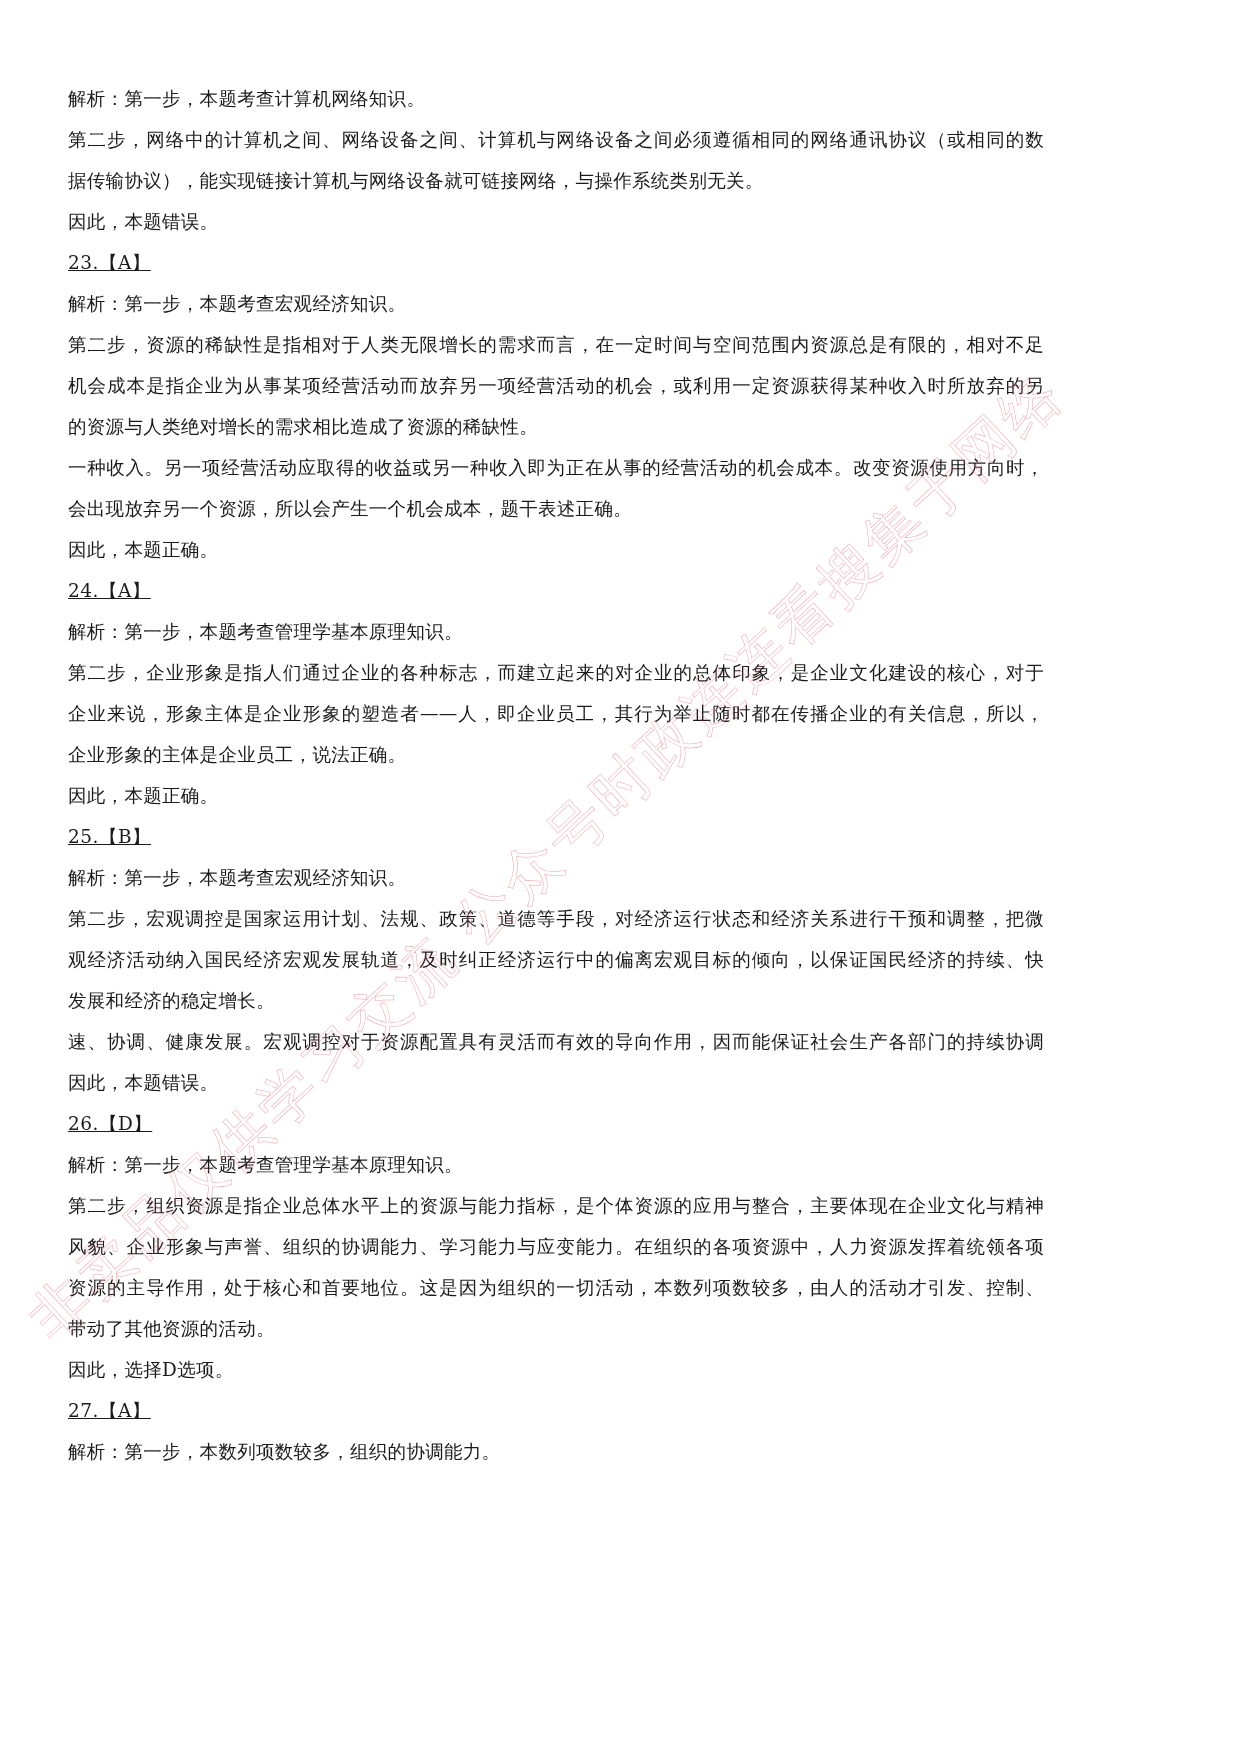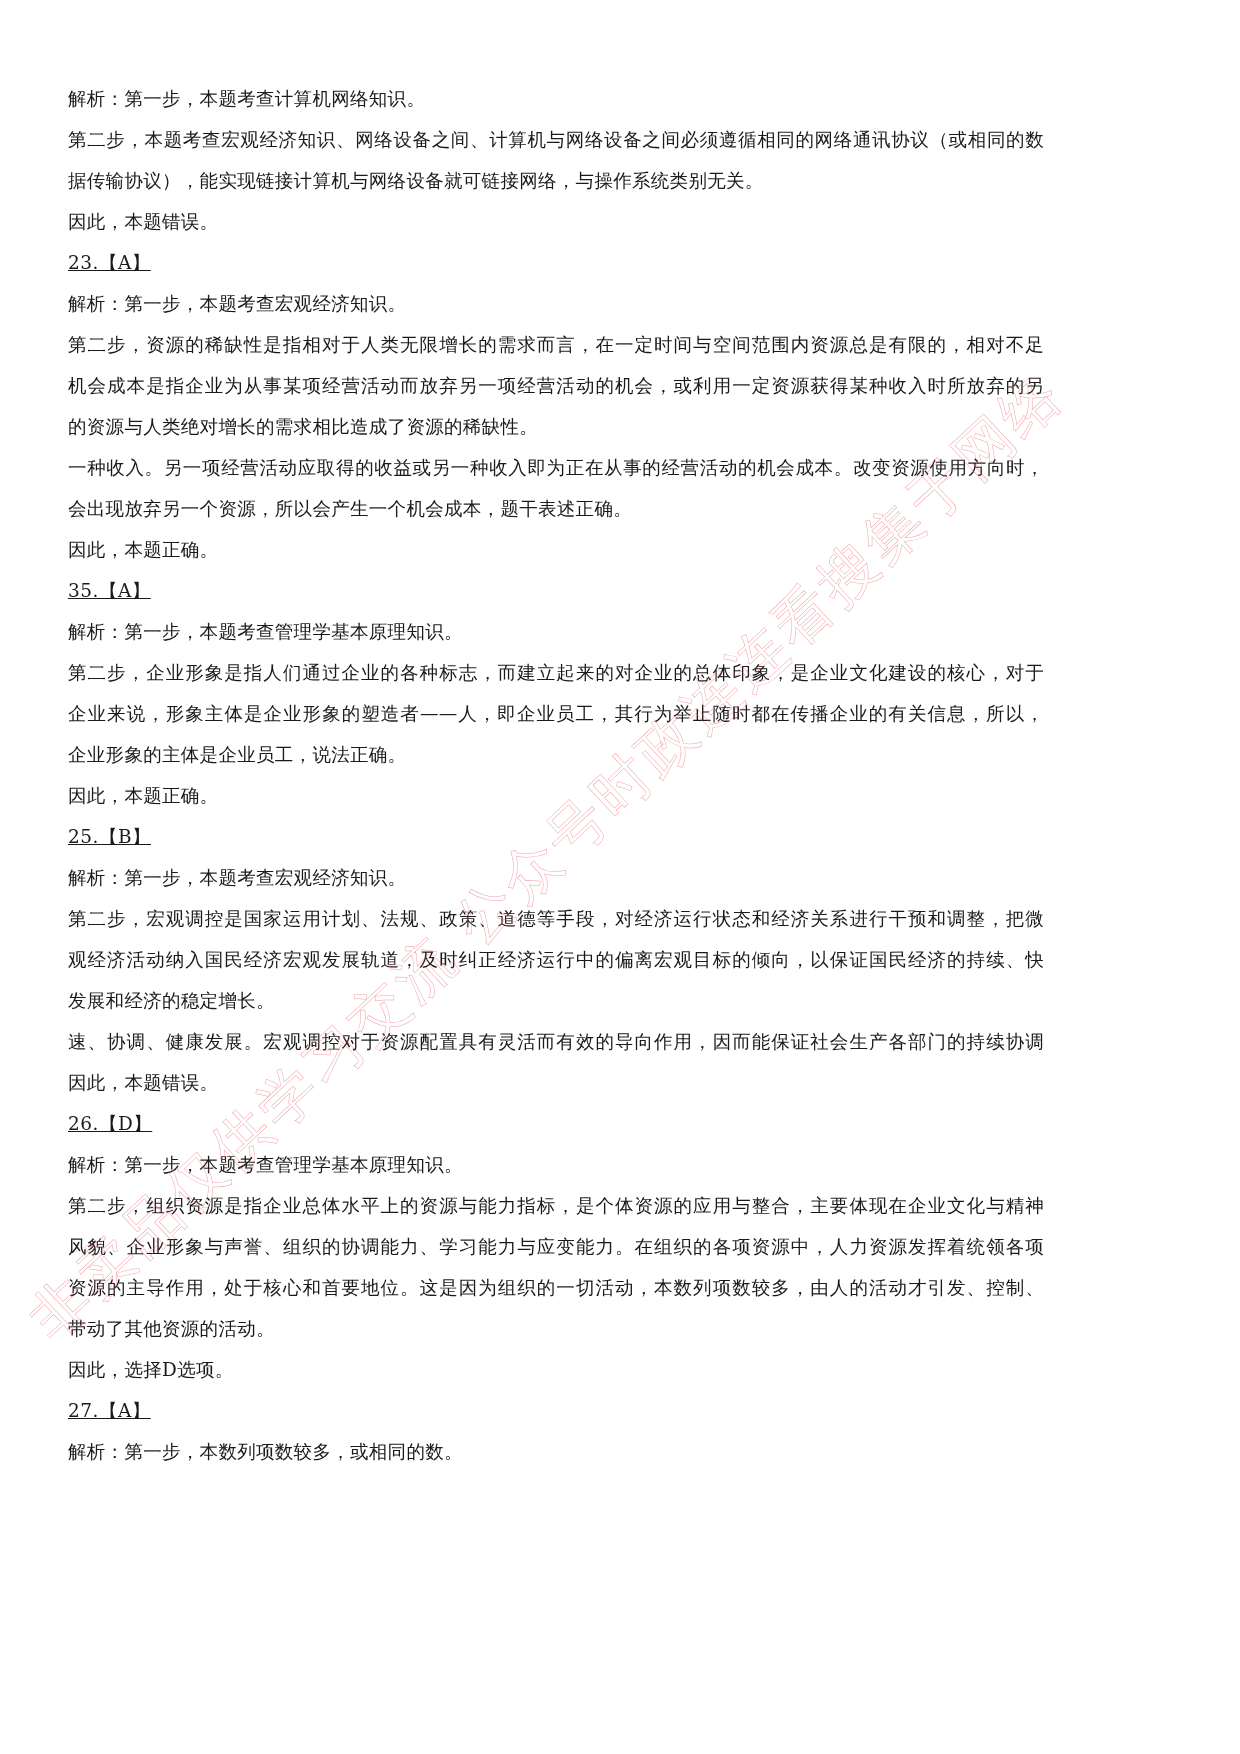--- a/index.html
+++ b/index.html
@@ -53,34 +53,34 @@
       -webkit-text-stroke: 0.5px rgba(232, 96, 110, 0.6);
       color: transparent;
       letter-spacing: 4px;
     }
   </style>
 </head>
 <body>
 
 <div class="page">
   <div class="line short">解析：第一步，本题考查计算机网络知识。</div>
-  <div class="line">第二步，本题考查宏观经济知识、网络设备之间、计算机与网络设备之间必须遵循相同的网络通讯协议（或相同的数</div>
+  <div class="line">第二步，网络中的计算机之间、网络设备之间、计算机与网络设备之间必须遵循相同的网络通讯协议（或相同的数</div>
   <div class="line short">据传输协议），能实现链接计算机与网络设备就可链接网络，与操作系统类别无关。</div>
   <div class="line short">因此，本题错误。</div>
 
   <div class="qnum">23.【A】</div>
   <div class="line short">解析：第一步，本题考查宏观经济知识。</div>
   <div class="line">第二步，资源的稀缺性是指相对于人类无限增长的需求而言，在一定时间与空间范围内资源总是有限的，相对不足</div>
   <div class="line">机会成本是指企业为从事某项经营活动而放弃另一项经营活动的机会，或利用一定资源获得某种收入时所放弃的另</div>
   <div class="line short">的资源与人类绝对增长的需求相比造成了资源的稀缺性。</div>
   <div class="line">一种收入。另一项经营活动应取得的收益或另一种收入即为正在从事的经营活动的机会成本。改变资源使用方向时，</div>
   <div class="line short">会出现放弃另一个资源，所以会产生一个机会成本，题干表述正确。</div>
   <div class="line short">因此，本题正确。</div>
 
-  <div class="qnum">35.【A】</div>
+  <div class="qnum">24.【A】</div>
   <div class="line short">解析：第一步，本题考查管理学基本原理知识。</div>
   <div class="line">第二步，企业形象是指人们通过企业的各种标志，而建立起来的对企业的总体印象，是企业文化建设的核心，对于</div>
   <div class="line">企业来说，形象主体是企业形象的塑造者——人，即企业员工，其行为举止随时都在传播企业的有关信息，所以，</div>
   <div class="line short">企业形象的主体是企业员工，说法正确。</div>
   <div class="line short">因此，本题正确。</div>
 
   <div class="qnum">25.【B】</div>
   <div class="line short">解析：第一步，本题考查宏观经济知识。</div>
   <div class="line">第二步，宏观调控是国家运用计划、法规、政策、道德等手段，对经济运行状态和经济关系进行干预和调整，把微</div>
   <div class="line">观经济活动纳入国民经济宏观发展轨道，及时纠正经济运行中的偏离宏观目标的倾向，以保证国民经济的持续、快</div>
@@ -90,16 +90,16 @@
 
   <div class="qnum">26.【D】</div>
   <div class="line short">解析：第一步，本题考查管理学基本原理知识。</div>
   <div class="line">第二步，组织资源是指企业总体水平上的资源与能力指标，是个体资源的应用与整合，主要体现在企业文化与精神</div>
   <div class="line">风貌、企业形象与声誉、组织的协调能力、学习能力与应变能力。在组织的各项资源中，人力资源发挥着统领各项</div>
   <div class="line">资源的主导作用，处于核心和首要地位。这是因为组织的一切活动，本数列项数较多，由人的活动才引发、控制、</div>
   <div class="line short">带动了其他资源的活动。</div>
   <div class="line short">因此，选择D选项。</div>
 
   <div class="qnum">27.【A】</div>
-  <div class="line short">解析：第一步，本数列项数较多，或相同的数。</div>
+  <div class="line short">解析：第一步，本数列项数较多，组织的协调能力。</div>
 </div>
 
 <div class="watermark" style="left: 40px; top: 1290px; transform: rotate(-43deg);">非卖品仅供学习交流 公众号时政连连看搜集于网络</div>
 
 </body></html>

